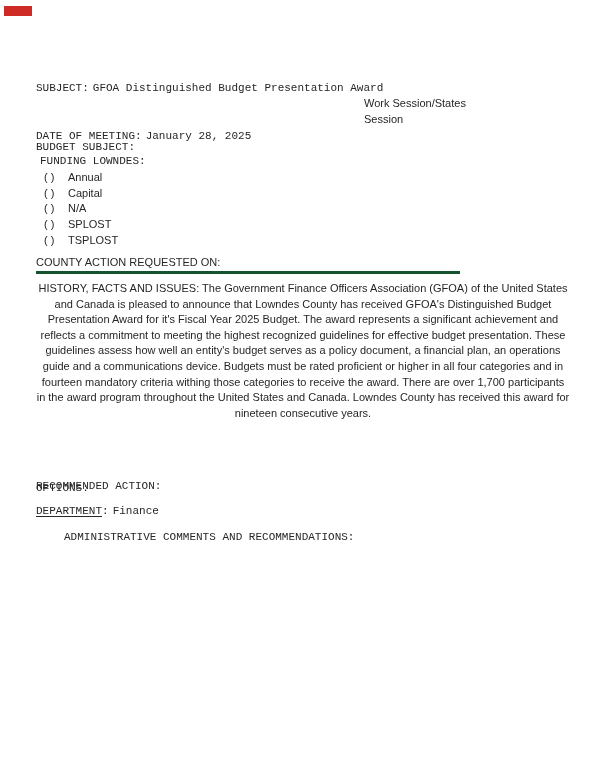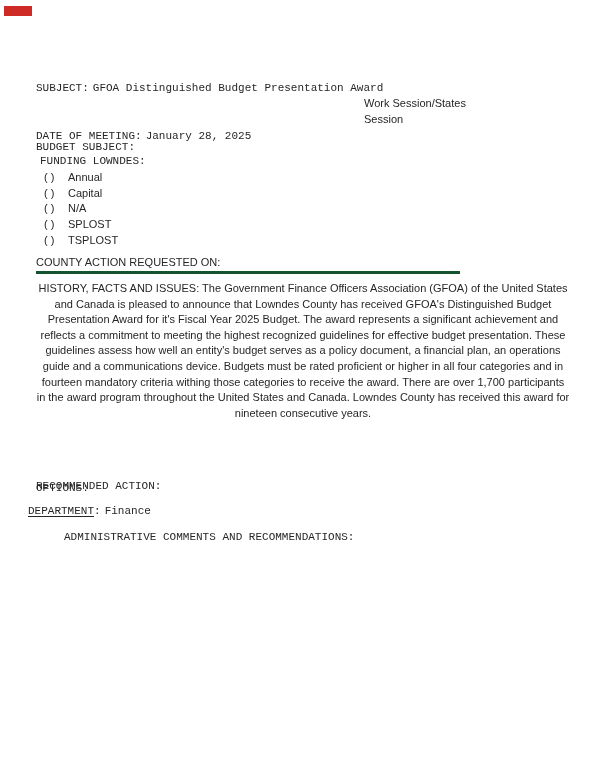--- a/index.html
+++ b/index.html
@@ -103,20 +103,20 @@
   <div class="county-action">
     <span>COUNTY ACTION REQUESTED ON:</span>
   </div>
 
   <div class="history">HISTORY, FACTS AND ISSUES: The Government Finance Officers Association (GFOA) of the United States and Canada is pleased to announce that Lowndes County has received GFOA's Distinguished Budget Presentation Award for it's Fiscal Year 2025 Budget. The award represents a significant achievement and reflects a commitment to meeting the highest recognized guidelines for effective budget presentation. These guidelines assess how well an entity's budget serves as a policy document, a financial plan, an operations guide and a communications device. Budgets must be rated proficient or higher in all four categories and in fourteen mandatory criteria withing those categories to receive the award. There are over 1,700 participants in the award program throughout the United States and Canada. Lowndes County has received this award for nineteen consecutive years.</div>
 
   <div class="abs" style="left:36px; top:438px;margin-top:44px;">OPTIONS:</div>
 
   <div class="abs" style="left:36px; top:480px;">RECOMMENDED ACTION:</div>
 
-  <div class="abs label-line" style="left:28px; top:505px;text-align:center;">
+  <div class="abs label-line" style="left:36px; top:505px;text-align:center;">
     <span class="underlined">DEPARTMENT</span><span>:</span><span class="value">Finance</span>
   </div>
 
 
   <div class="abs" style="left:36px; top:531px;margin-left:28px;">ADMINISTRATIVE COMMENTS AND RECOMMENDATIONS:</div>
 
 </div>
 
 </body></html>

